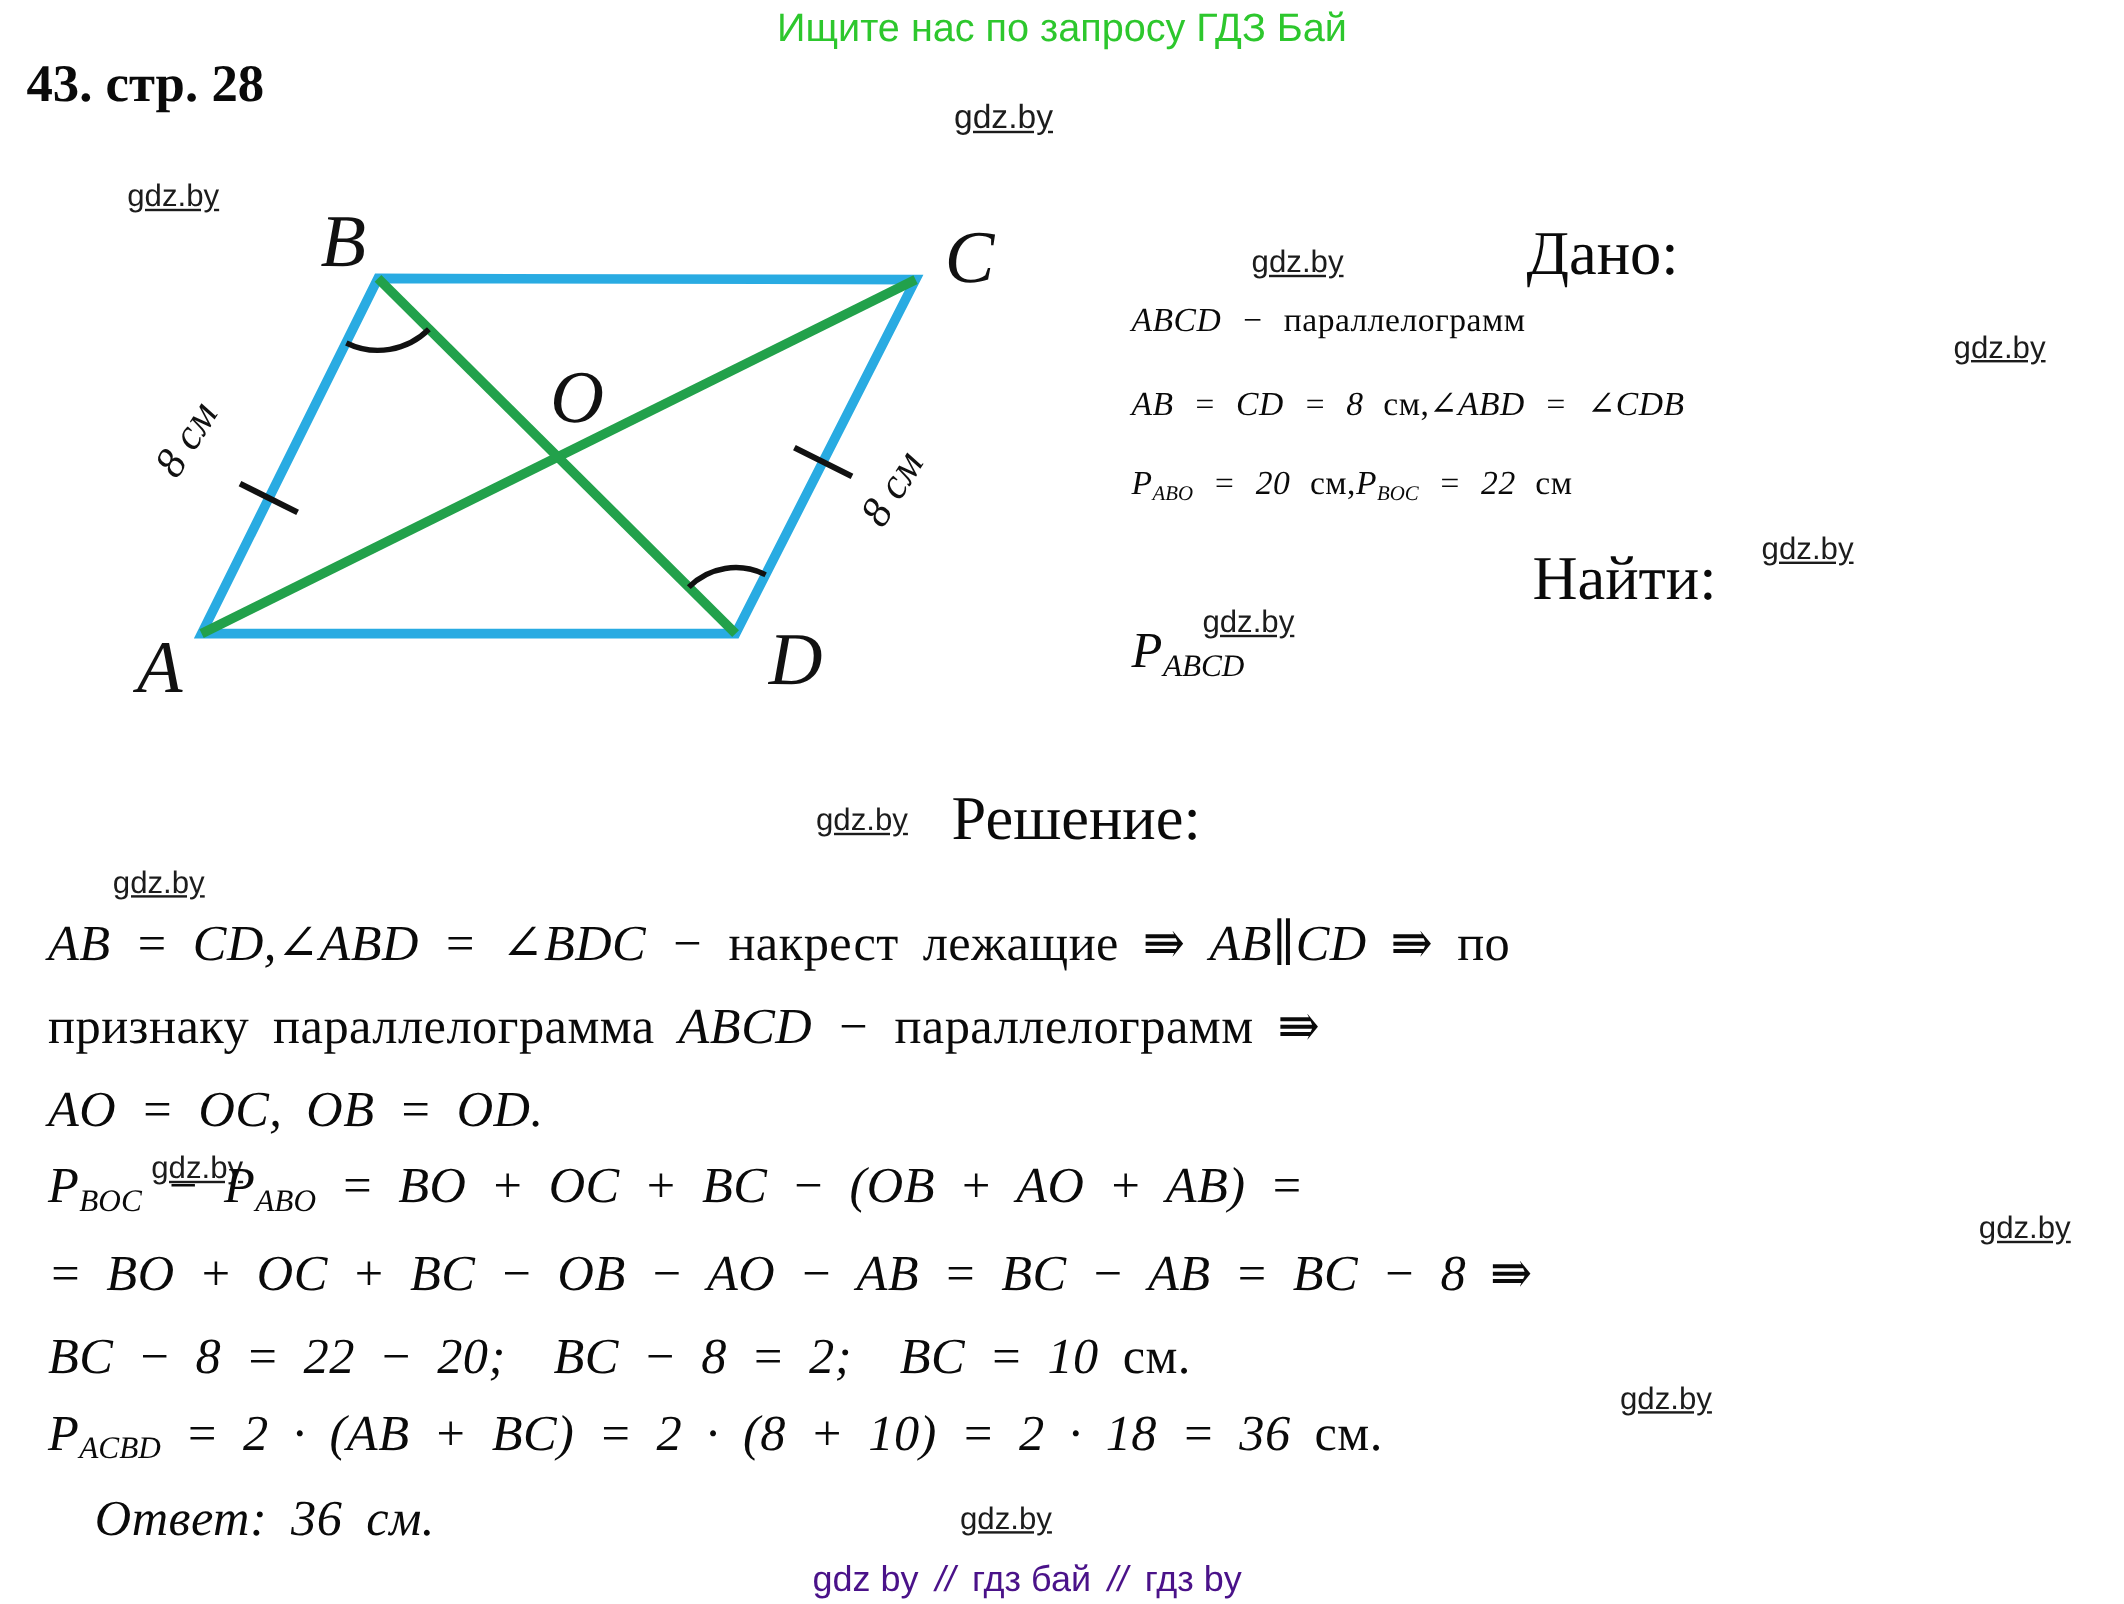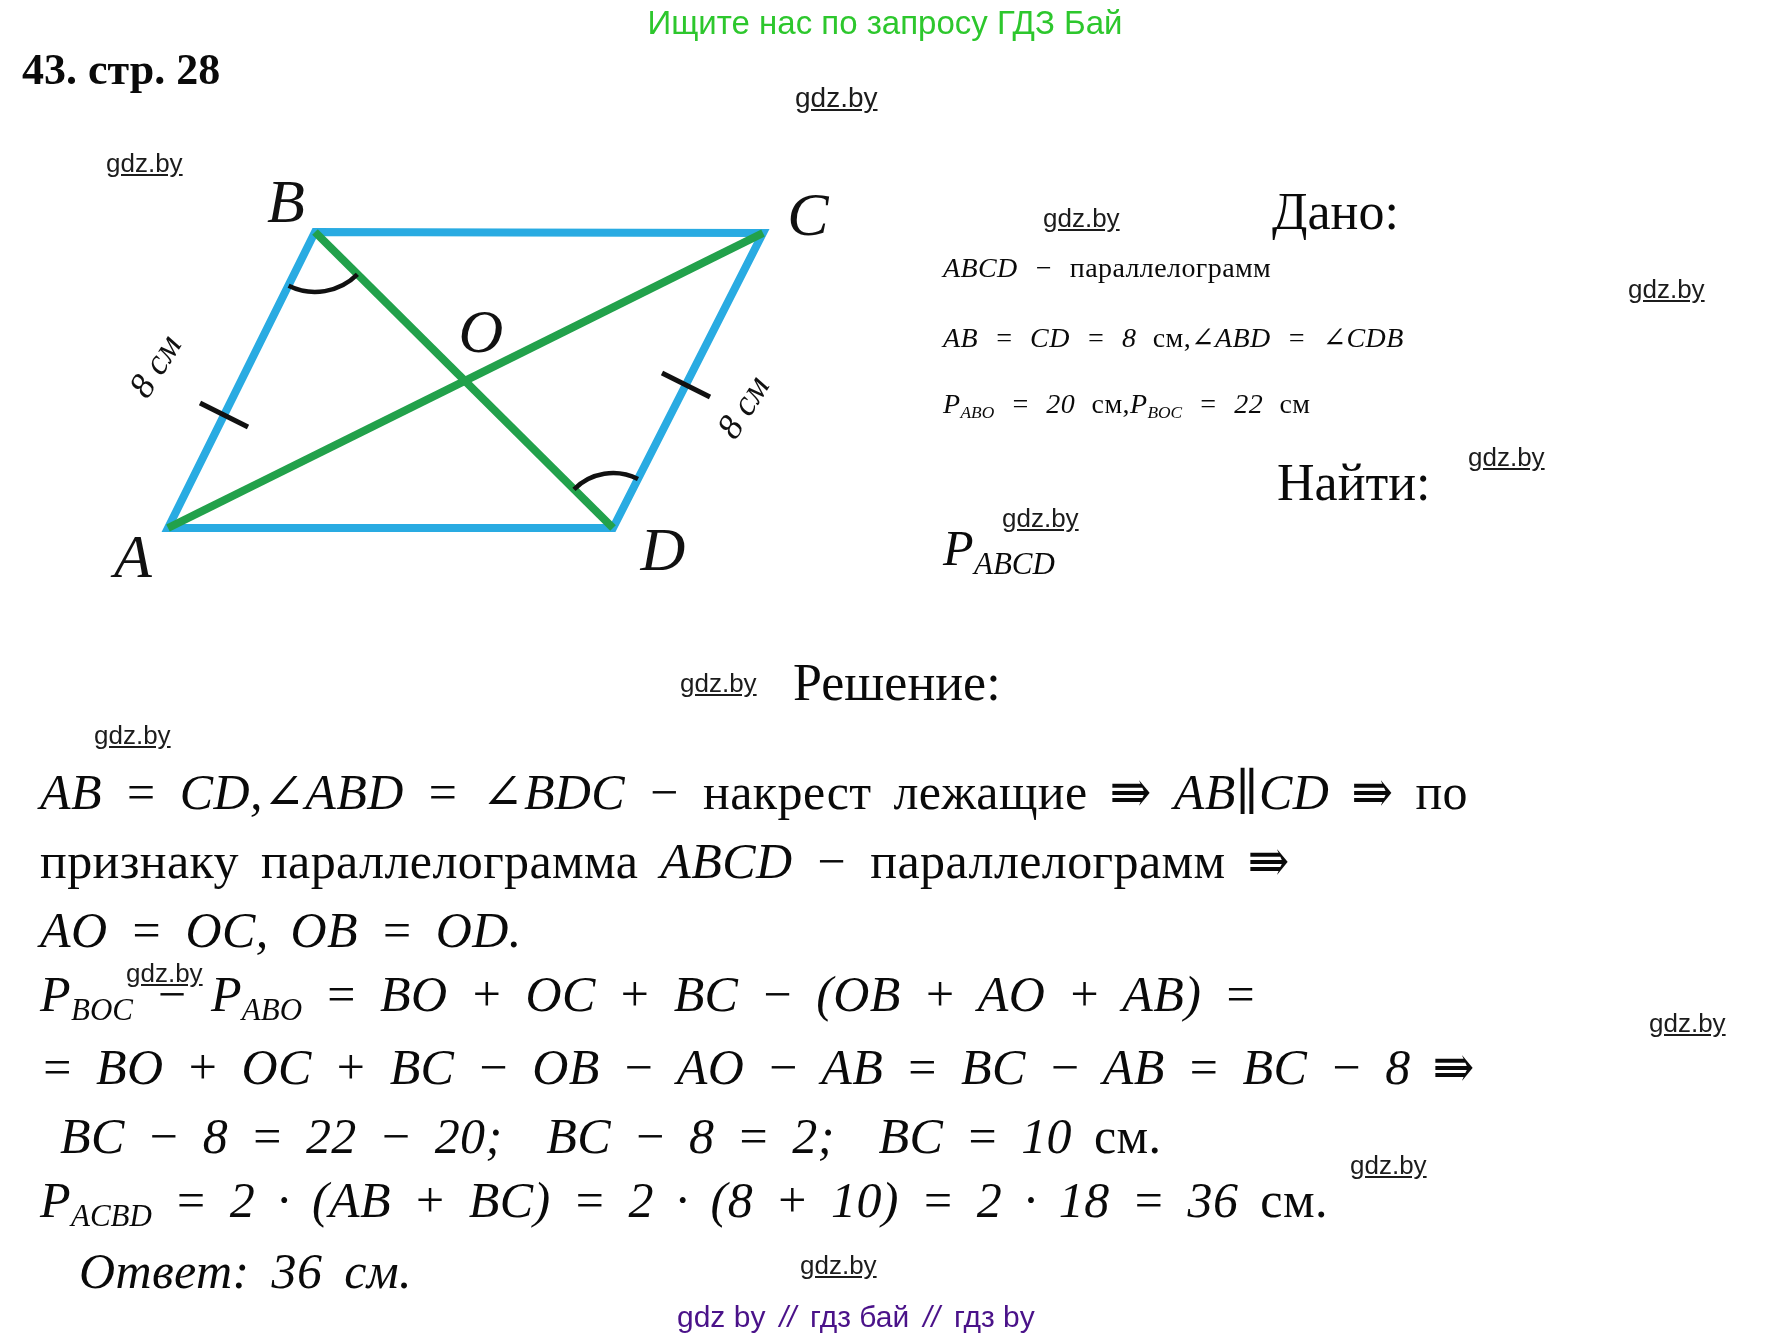--- a/index.html
+++ b/index.html
@@ -20,21 +20,21 @@
     font-size:44px; font-weight:bold;
     font-family:"Liberation Serif","DejaVu Serif",serif;
   }
   .wm {
     position:absolute;
     font-family:"Liberation Sans","DejaVu Sans",sans-serif;
     font-size:26px; color:#1c1c1c; white-space:nowrap;text-decoration:underline;
   }
   .mathline {
     position:absolute; white-space:pre;
-    font-size:50px; line-height:1.12;
+    font-size:42px; line-height:1.12;
     word-spacing:9px; letter-spacing:0.4px;
   }
   .given-line { font-size:28px; }
   .mi { font-style:italic; font-family:"Liberation Serif","DejaVu Serif","DejaVu Sans",serif; }
   .mt { font-style:normal; font-family:"Liberation Serif","DejaVu Serif",serif; }
   .msub {
     font-style:italic; font-size:0.62em; vertical-align:-0.28em;
     letter-spacing:0; word-spacing:0;
   }
   .sec-head {
@@ -114,19 +114,19 @@
 <div class="mathline" style="left:40px; top:764px;"><span class="mi">AB = CD,∠ABD = ∠BDC − </span><span class="mt">накрест лежащие</span><span class="mi"> ⇛ AB∥CD ⇛ </span><span class="mt">по</span></div>
 
 <div class="mathline" style="left:40px; top:833px;"><span class="mt">признаку параллелограмма </span><span class="mi">ABCD − </span><span class="mt">параллелограмм </span><span class="mi">⇛</span></div>
 
 <div class="mathline" style="left:40px; top:902px;"><span class="mi">AO = OC, OB = OD.</span></div>
 
 <div class="mathline" style="left:40px; top:966px;"><span class="mi">P</span><span class="msub">BOC</span><span class="mi"> − </span><span class="mi">P</span><span class="msub">ABO</span><span class="mi"> = BO + OC + BC − (OB + AO + AB) =</span></div>
 
 <div class="mathline" style="left:40px; top:1039px;"><span class="mi">= BO + OC + BC − OB − AO − AB = BC − AB = BC − 8 ⇛</span></div>
 
-<div class="mathline" style="left:40px; top:1108px;margin-left:20px;"><span class="mi">BC − 8 = 22 − 20;  BC − 8 = 2;  BC = 10 </span><span class="mt">см.</span></div>
+<div class="mathline" style="left:40px; top:1108px;"><span class="mi">BC − 8 = 22 − 20;  BC − 8 = 2;  BC = 10 </span><span class="mt">см.</span></div>
 
 <div class="mathline" style="left:40px; top:1172px;"><span class="mi">P</span><span class="msub">ACBD</span><span class="mi"> = 2 · (AB + BC) = 2 · (8 + 10) = 2 · 18 = 36 </span><span class="mt">см.</span></div>
 
 <div class="mathline answer-line" style="left:40px; top:1243px;"><span class="mi">Ответ: 36 см.</span></div>
 
 <div class="footer"><span>gdz by</span><span class="slash">//</span><span>гдз бай</span><span class="slash">//</span><span>гдз by</span></div>
 
 </body></html>

